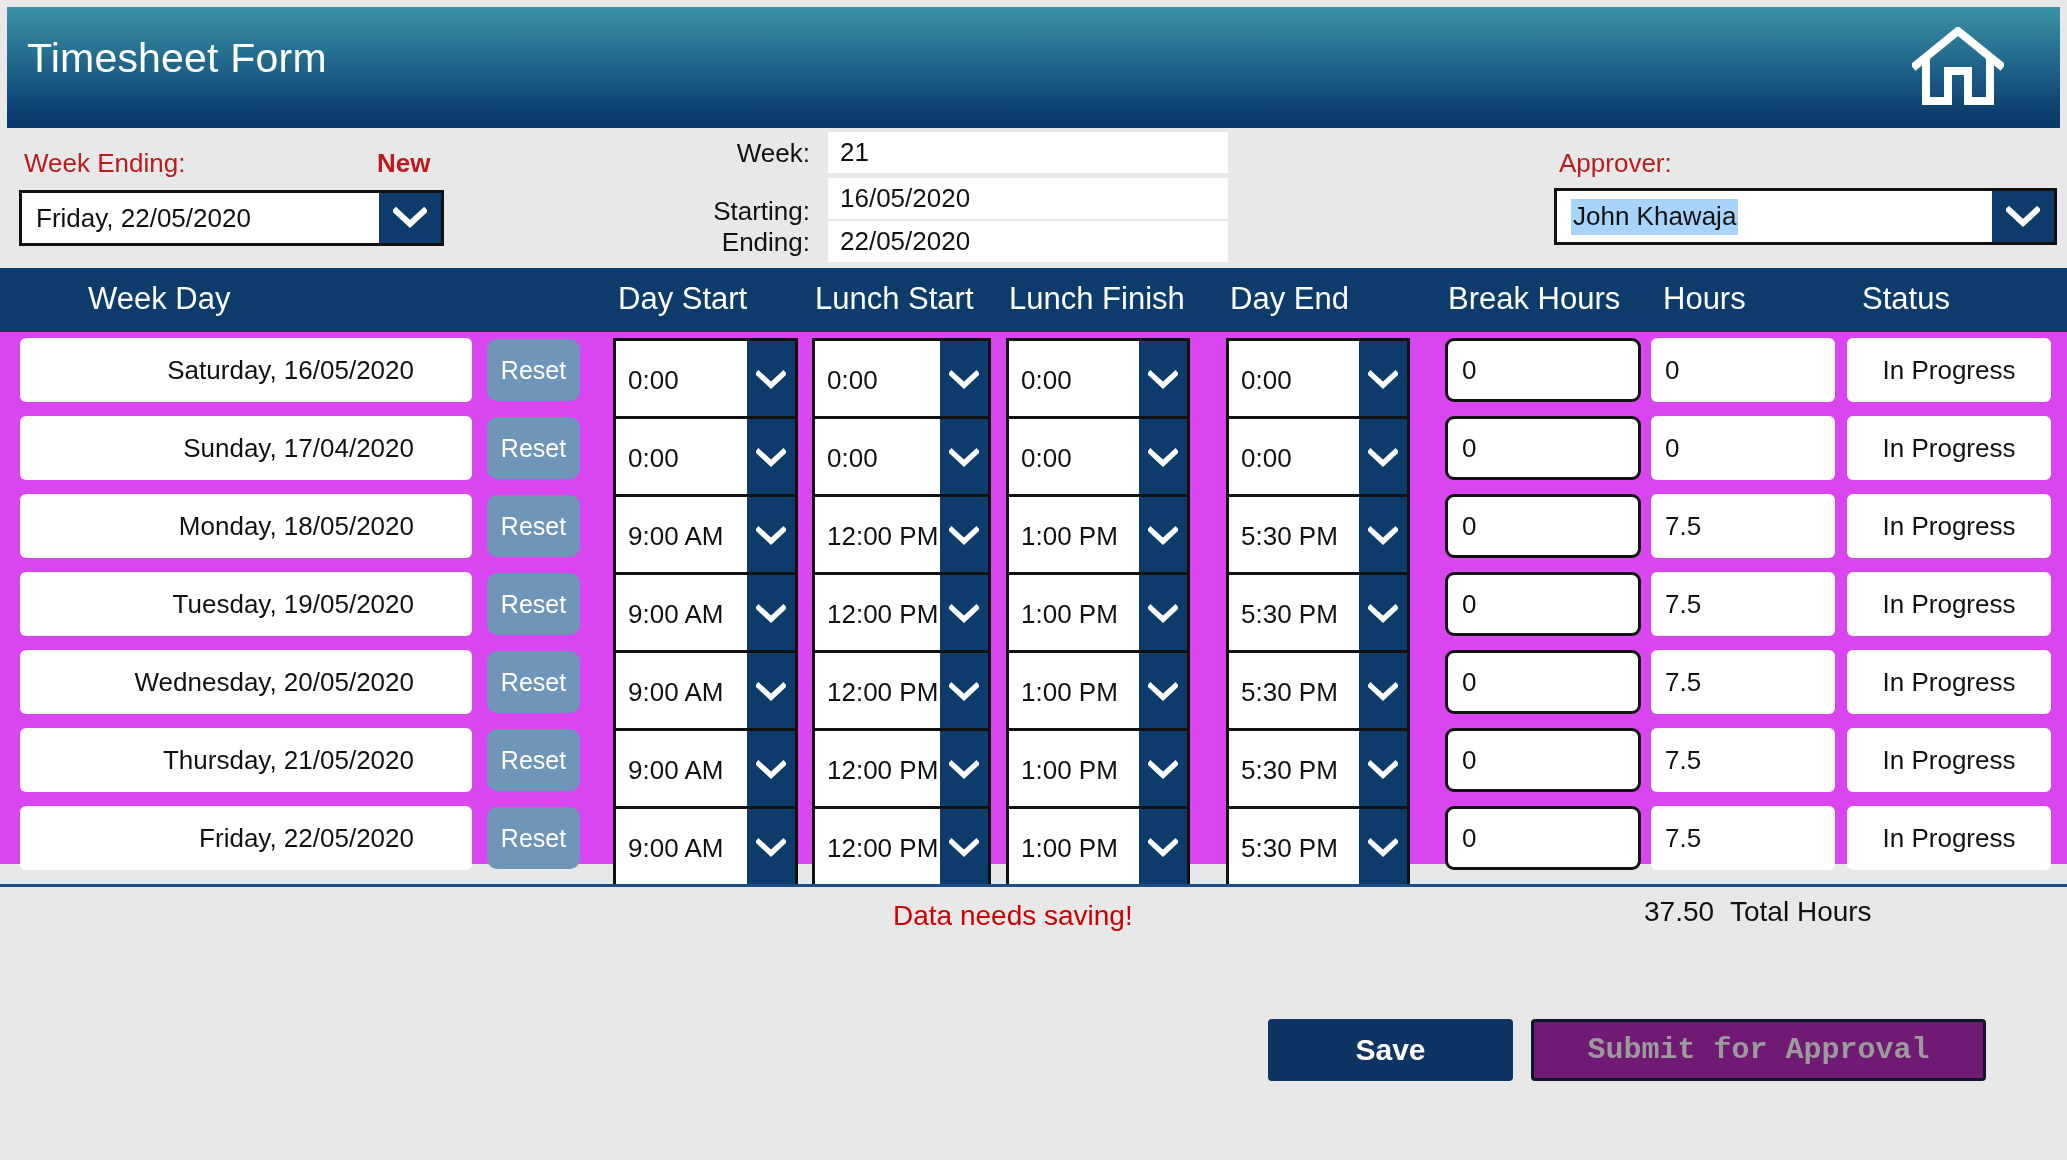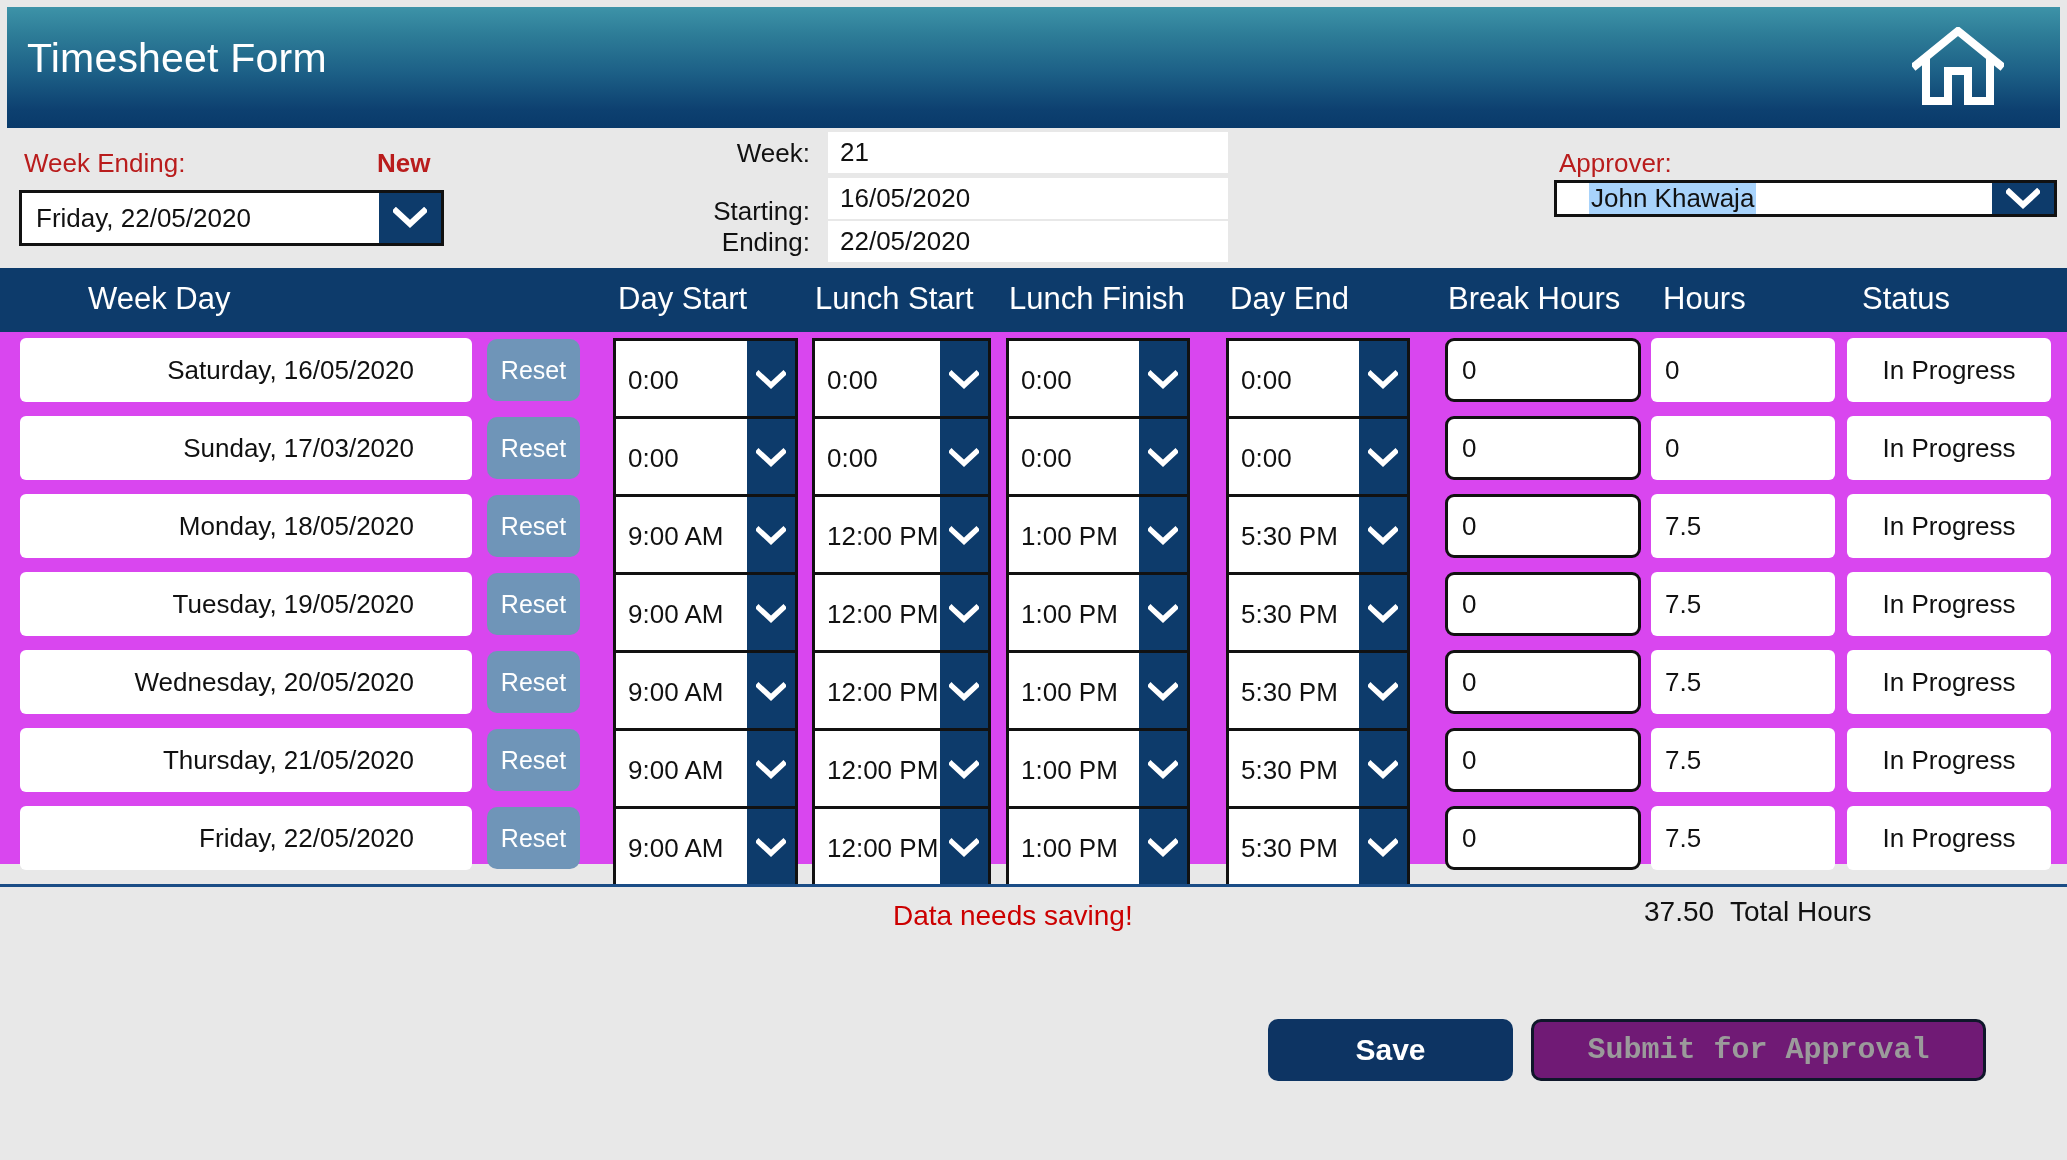--- a/index.html
+++ b/index.html
@@ -127,24 +127,23 @@
   .wk-l1 { left: 650px; top: 138px; width: 160px; }
   .wk-l2 { left: 650px; top: 196px; width: 160px; }
   .wk-l3 { left: 650px; top: 227px; width: 160px; }
   .wk-f1 { top: 132px; }
   .wk-f2 { top: 178px; }
   .wk-f3 { top: 221px; }
 
   .approver-label { left: 1559px; top: 148px; }
   #approver-select {
     left: 1554px;
-    top: 180px;
+    top: 188px;
     width: 503px;
-    height: 37px;
-    padding-left: 18px;
+    height: 57px;
   }
   #approver-select .arrow { width: 62px; }
   .sel-highlight {
     background: #a8d3fb;
     padding: 2px 2px 3px 2px;
   }
 
   
   .thead {
     position: absolute;
@@ -326,21 +325,21 @@
   .total-lbl {
     position: absolute;
     left: 1730px;
     top: 896px;
     font-size: 28px;
     color: #111111;
     white-space: nowrap;
   }
   .btn {
     position: absolute;
-    border-radius: 10px;
+    border-radius: 4px;
     font-size: 30px;
     font-family: "Liberation Sans", sans-serif;
     font-weight: bold;
     cursor: pointer;
     padding: 0;
     box-sizing: border-box;
   }
   #save-button {
     left: 1268px;
     top: 1019px;
@@ -457,21 +456,21 @@
             <svg class="chev" width="30" height="20" viewBox="0 0 34 22" xmlns="http://www.w3.org/2000/svg">
               <path d="M3 4 L17 17 L31 4" fill="none" stroke="#ffffff" stroke-width="6" stroke-linecap="square"></path>
             </svg>
           </div>
         </div>
         <div class="break-cell">0</div>
         <div class="hours-cell">0</div>
         <div class="status-cell">In Progress</div>
       </div>
       <div class="row" style="top: 78px;">
-        <div class="cell day-cell">Sunday, 17/03/2020</div>
+        <div class="cell day-cell">Sunday, 17/04/2020</div>
         <button class="reset-btn">Reset</button>
         <div class="time-sel c-daystart">
           <div class="val">0:00</div>
           <div class="arrow">
             <svg class="chev" width="30" height="20" viewBox="0 0 34 22" xmlns="http://www.w3.org/2000/svg">
               <path d="M3 4 L17 17 L31 4" fill="none" stroke="#ffffff" stroke-width="6" stroke-linecap="square"></path>
             </svg>
           </div>
         </div>
         <div class="time-sel c-lunchstart">

